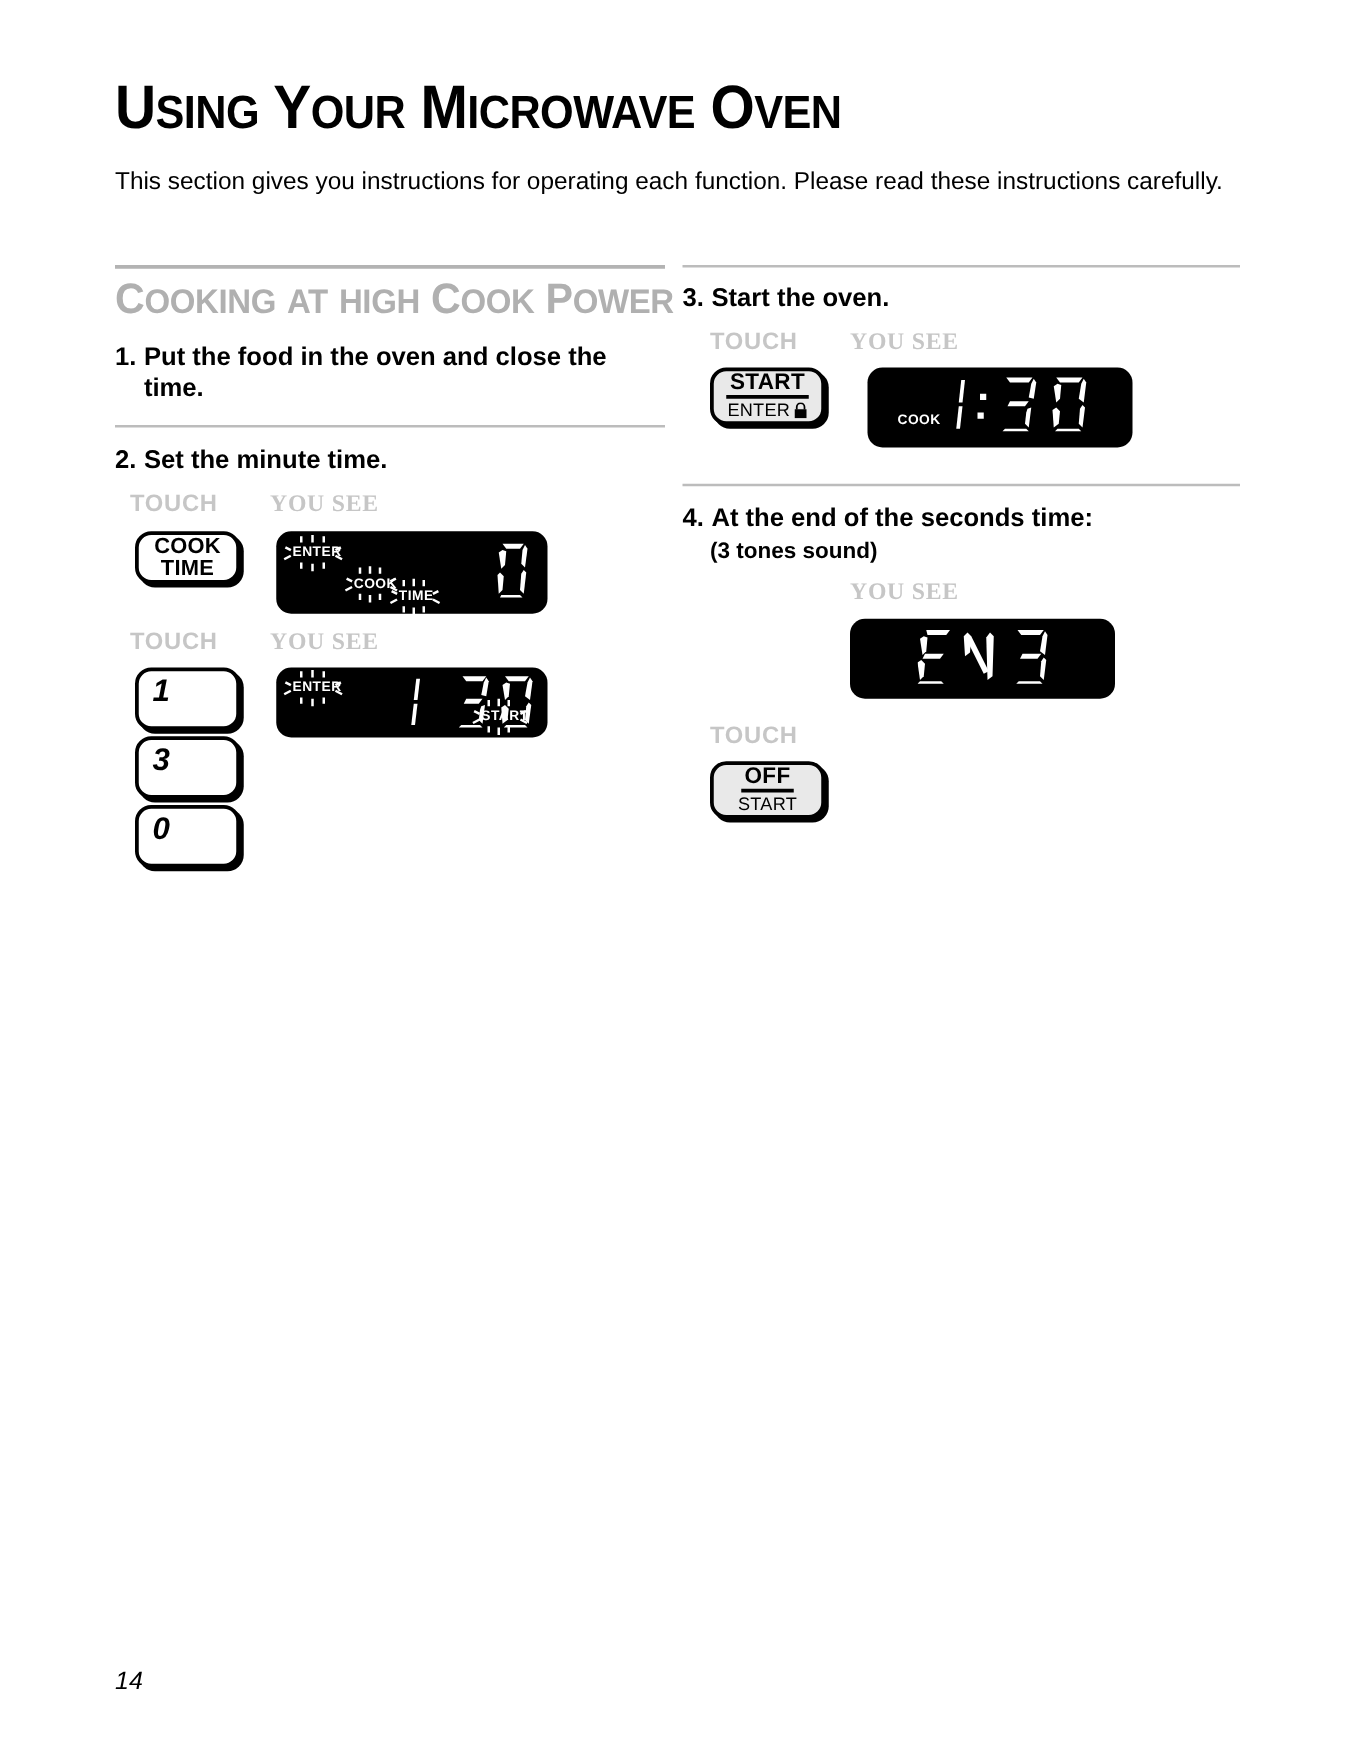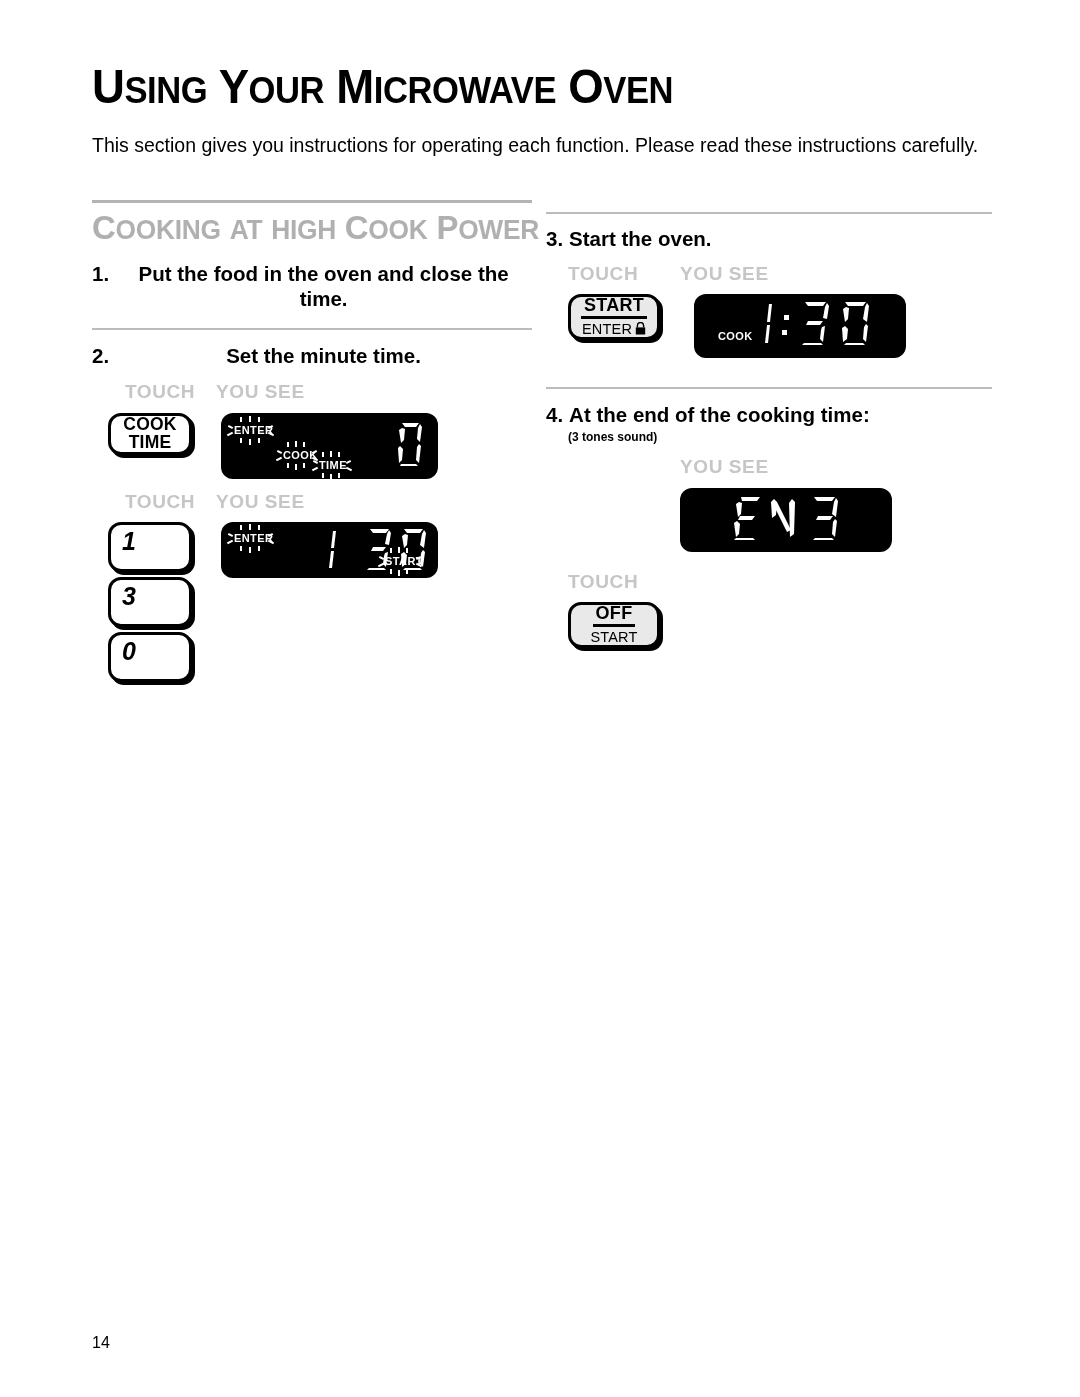--- a/index.html
+++ b/index.html
@@ -25,21 +25,21 @@
     transform-origin: left top;
   }
   .page-title .sc { font-size: 0.76em; }
 
   .intro {
     position: absolute; left: 92px; top: 133px; width: 900px;
     font-size: 19.5px; line-height: 1.32;
   }
 
   
-  .col-left  { position: absolute; left: 92px;  top: 200px; width: 440px; text-align: center; }
+  .col-left  { position: absolute; left: 92px;  top: 212px; width: 440px; }
   .col-right { position: absolute; left: 546px; top: 212px; width: 446px; }
 
   .rule       { height: 3px; background: #b3b3b3; width: 100%; }
   .rule.thin  { height: 2px; background: #bcbcbc; }
 
   .section-head {
     font-family: "Liberation Sans Narrow", "Liberation Sans", sans-serif;
     font-weight: bold;
     font-size: 34px;
     color: #b0b0b0;
@@ -52,32 +52,32 @@
   }
   .section-head .sc { font-size: 0.8em; }
 
   .step {
     font-size: 20.5px; font-weight: bold; line-height: 1.22;
     display: flex; gap: 6px;
   }
   .step .num { flex: 0 0 auto; }
   .step .txt { flex: 1 1 auto; }
 
-  .substep { font-size: 12px; font-weight: bold; margin-top: 3px; }
+  .substep { font-size: 18px; font-weight: bold; margin-top: 3px; }
 
   .note { font-size: 18px; line-height: 1.3; }
 
   
   .hdr-row {
     display: flex;
     font-size: 19px; font-weight: bold;
     color: #c6c6c6; letter-spacing: 0.6px;
   }
   .hdr-touch  { width: 112px; flex: 0 0 auto; }
-  .hdr-yousee { flex: 0 0 auto; }
+  .hdr-yousee { flex: 0 0 auto; font-family: Liberation Serif, serif; }
 
   
   .key {
     border: 3px solid #000;
     border-radius: 13px;
     background: #fff;
     display: flex; flex-direction: column;
     align-items: center; justify-content: center;
     box-shadow: 3px 3px 0 #000;
   }
@@ -142,21 +142,22 @@
     font-weight: bold;
     letter-spacing: 0.4px;
     white-space: nowrap;
     position: relative; z-index: 2;
     display: block;
   }
   .flash .tick { position: absolute; background: #fff; }
 
   .page-num {
     position: absolute; left: 92px; top: 1334px;
-    font-size: 16px;
+    font-size: 20px;
+    font-style: italic;
   }
 </style>
 </head>
 <body>
 
 <div class="page">
 
   <div class="page-title">
     <span>U<span class="sc">SING</span></span>
     <span>Y<span class="sc">OUR</span></span>
@@ -391,21 +392,21 @@
             <polygon points="93,6 96,7 95,18 92,21 90,8"></polygon>
           </g>
         </svg>
       </div>
     </div>
 
     <div class="rule thin" style="margin-top:29px;"></div>
 
     <div class="step" style="margin-top:13px;">
       <span class="num">4.</span>
-      <span class="txt">At the end of the cooking time:</span>
+      <span class="txt">At the end of the seconds time:</span>
     </div>
 
     <div class="substep" style="padding-left:22px;">(3 tones sound)</div>
 
     <div class="hdr-row" style="margin-top:12px; padding-left:134px;">
       <span class="hdr-yousee">YOU SEE</span>
     </div>
 
     <div style="padding-left:134px; margin-top:10px;">
       <div class="disp" style="width:212px; height:64px;">

